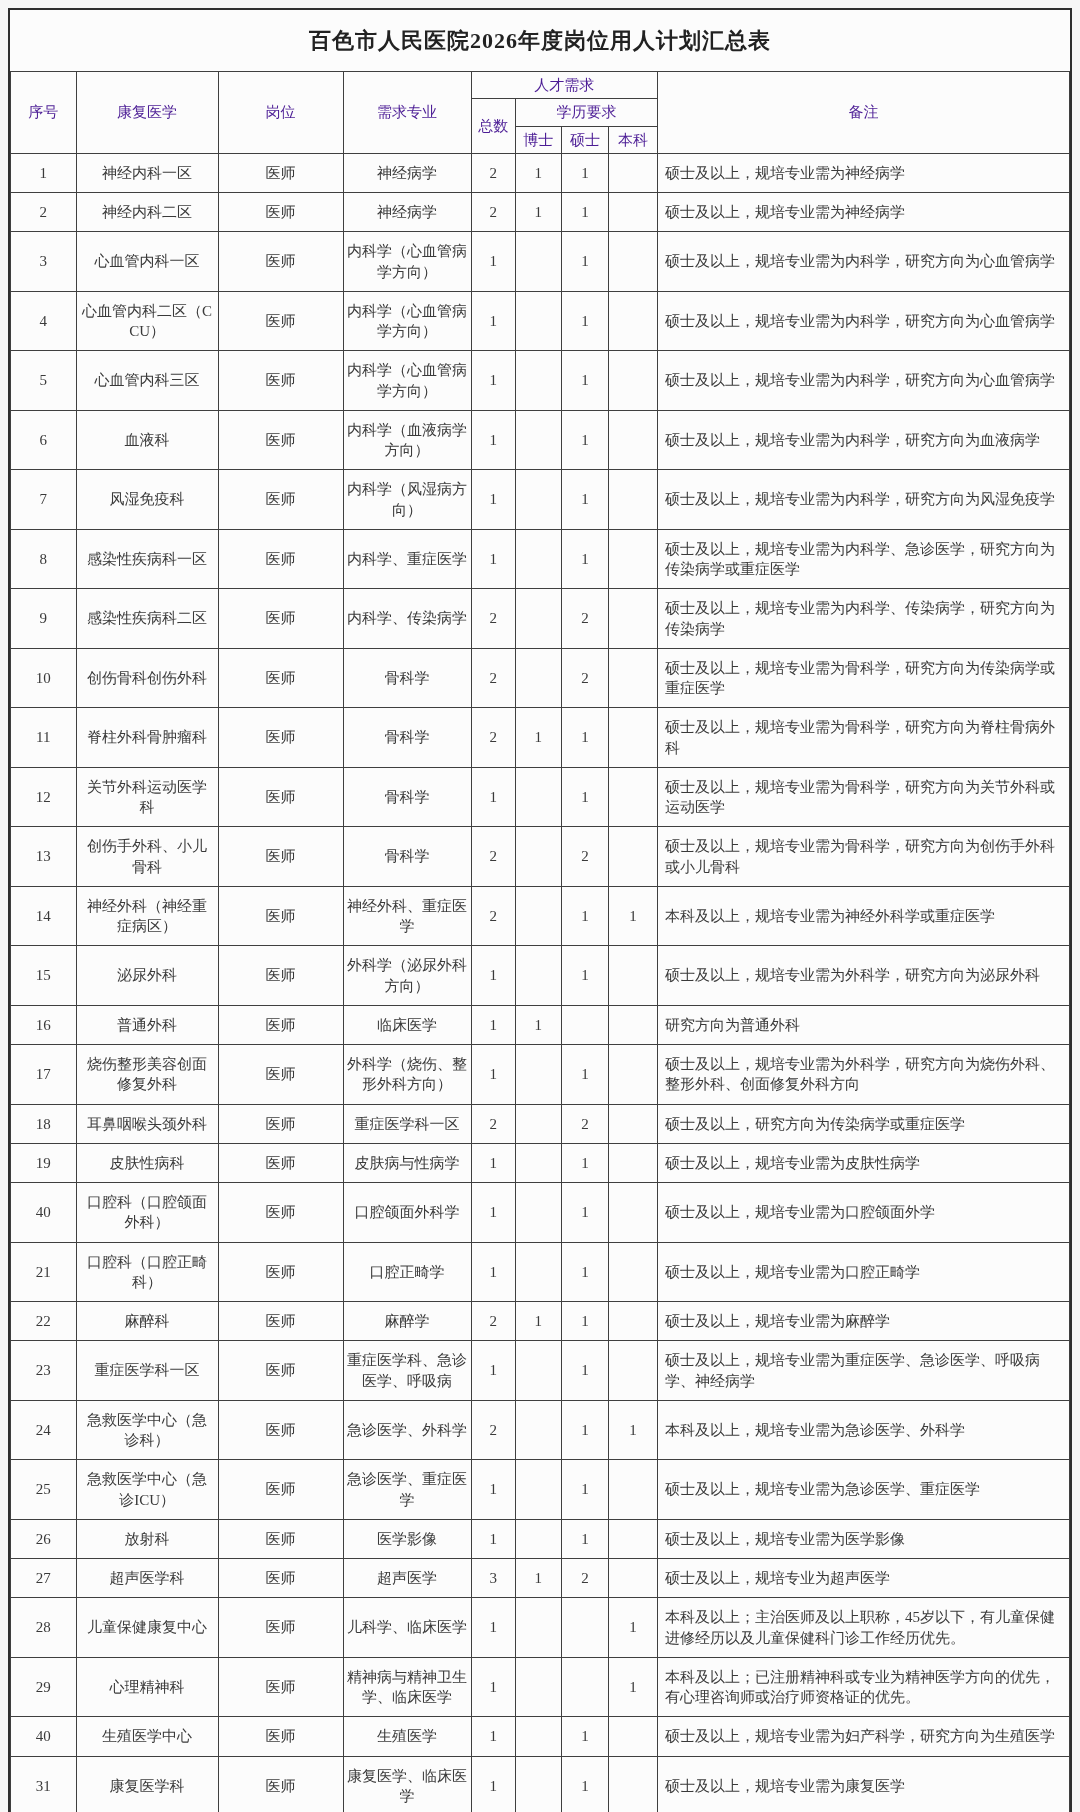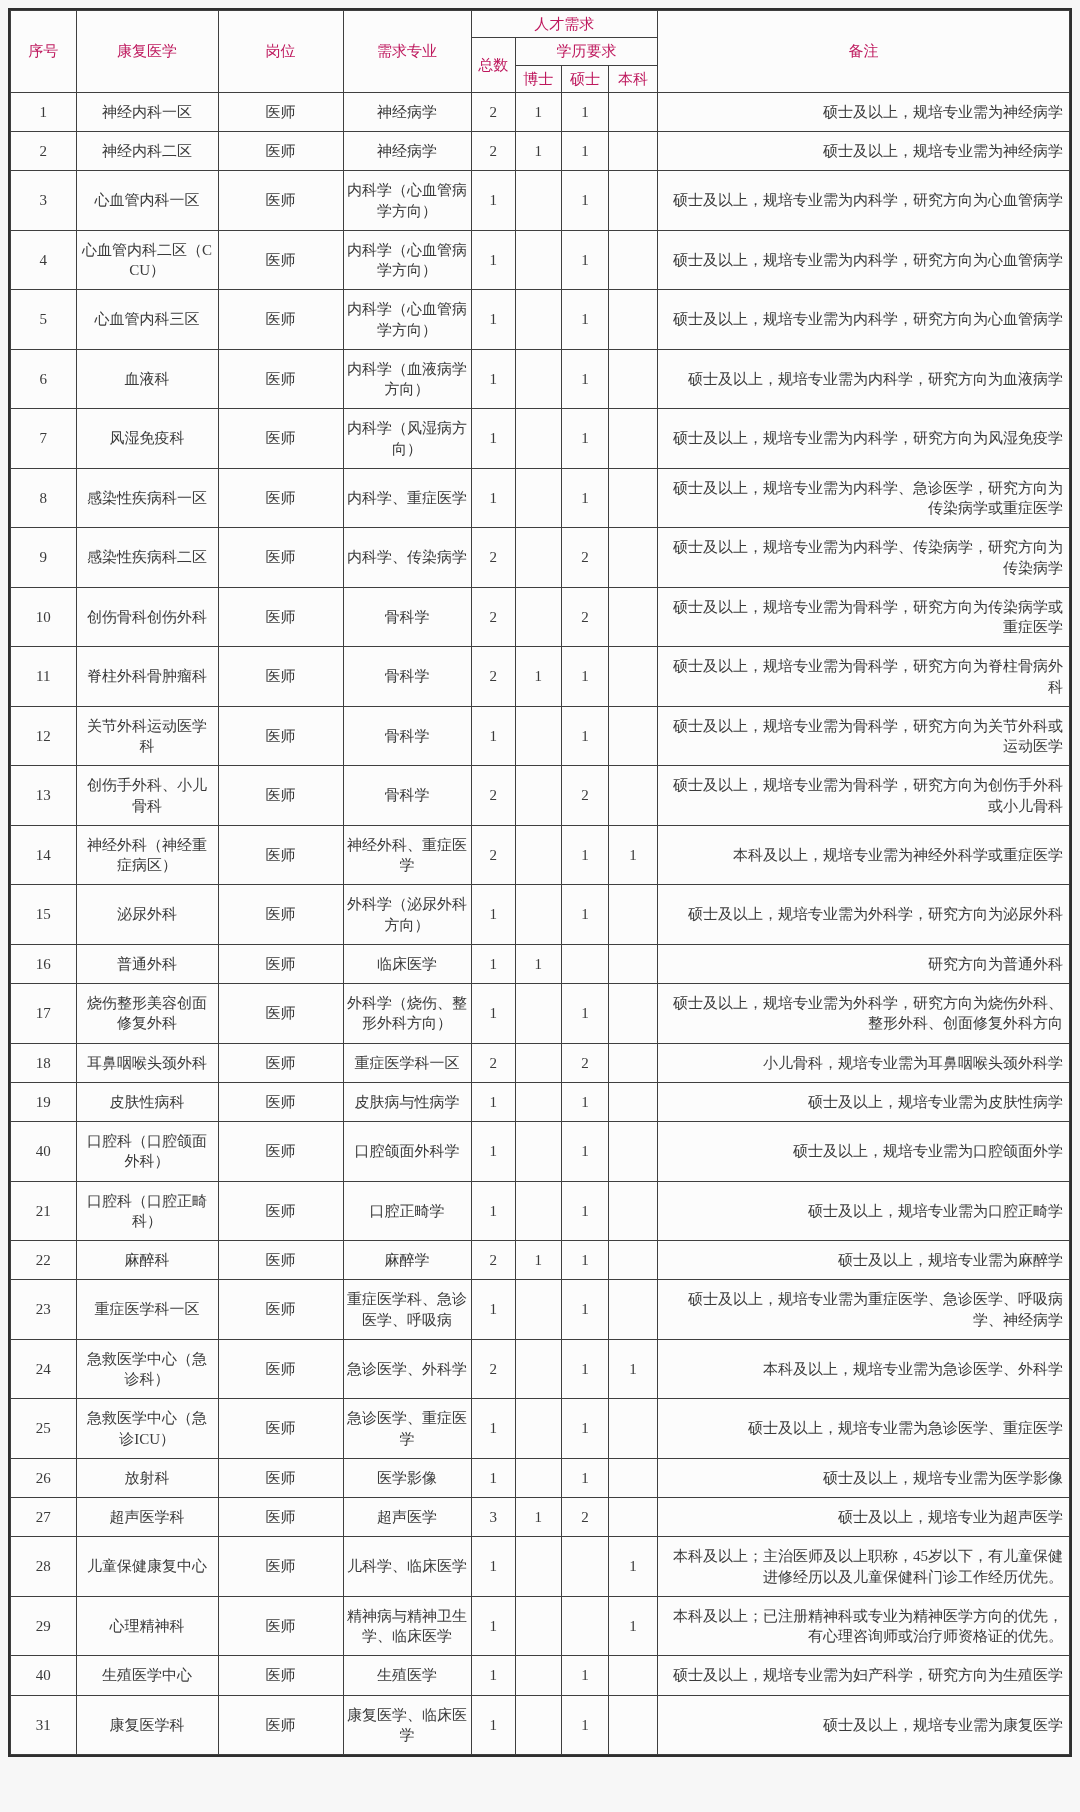--- a/index.html
+++ b/index.html
@@ -32,41 +32,42 @@
     border:1.8px solid #3f3f3f;
     font-size:15px;
     text-align:center;
     vertical-align:middle;
     padding:6px 3px;
     word-break:break-all;
     line-height:1.35;
     color:#3a3a3a;
     font-weight:normal;
   }
-  thead th{padding:3px 0;font-size:15px;color:#be185d;}
+  thead th{padding:3px 0;font-size:15px;color:#4c1d95;}
   td.remark{
-    text-align:right;
+    text-align:left;
     padding-left:7px;
     padding-right:6px;
   }
   tbody td{padding-top:9px;padding-bottom:9px;}
   col.c-no{width:6.2%}
   col.c-dept{width:13.4%}
   col.c-post{width:11.8%}
   col.c-major{width:12.1%}
   col.c-total{width:4.2%}
   col.c-phd{width:4.3%}
   col.c-master{width:4.5%}
   col.c-bachelor{width:4.6%}
   col.c-remark{width:38.9%}
 </style>
 </head>
 <body>
 
 <div class="sheet">
+  <div class="title">百色市人民医院2026年度岗位用人计划汇总表</div>
 
   <table>
     <colgroup>
       <col class="c-no">
         <col class="c-dept">
         <col class="c-post">
         <col class="c-major">
       <col class="c-total">
         <col class="c-phd">
         <col class="c-master">
@@ -282,21 +283,21 @@
   </tr>
         <tr>
     <td>18</td>
     <td>耳鼻咽喉头颈外科</td>
     <td>医师</td>
     <td>重症医学科一区</td>
     <td>2</td>
     <td></td>
     <td>2</td>
     <td></td>
-    <td class="remark">小儿骨科，规培专业需为耳鼻咽喉头颈外科学</td>
+    <td class="remark">硕士及以上，研究方向为传染病学或重症医学</td>
   </tr>
         <tr>
     <td>19</td>
     <td>皮肤性病科</td>
     <td>医师</td>
     <td>皮肤病与性病学</td>
     <td>1</td>
     <td></td>
     <td>1</td>
     <td></td>

